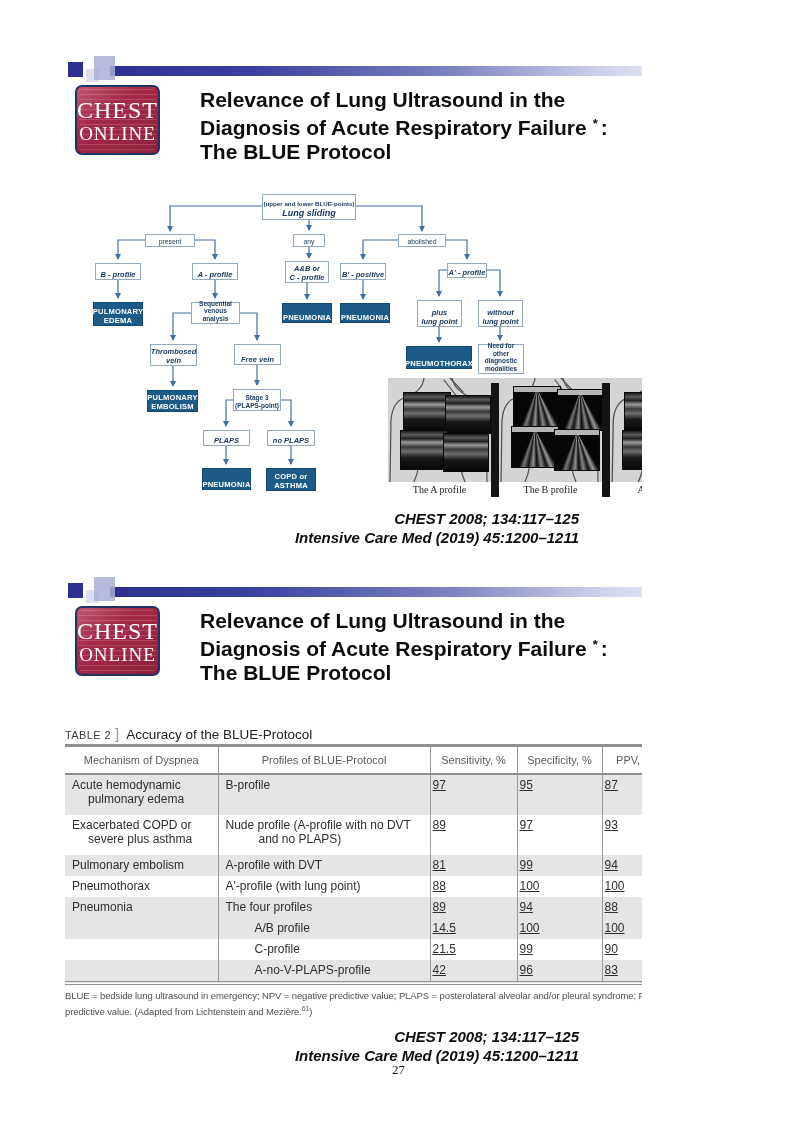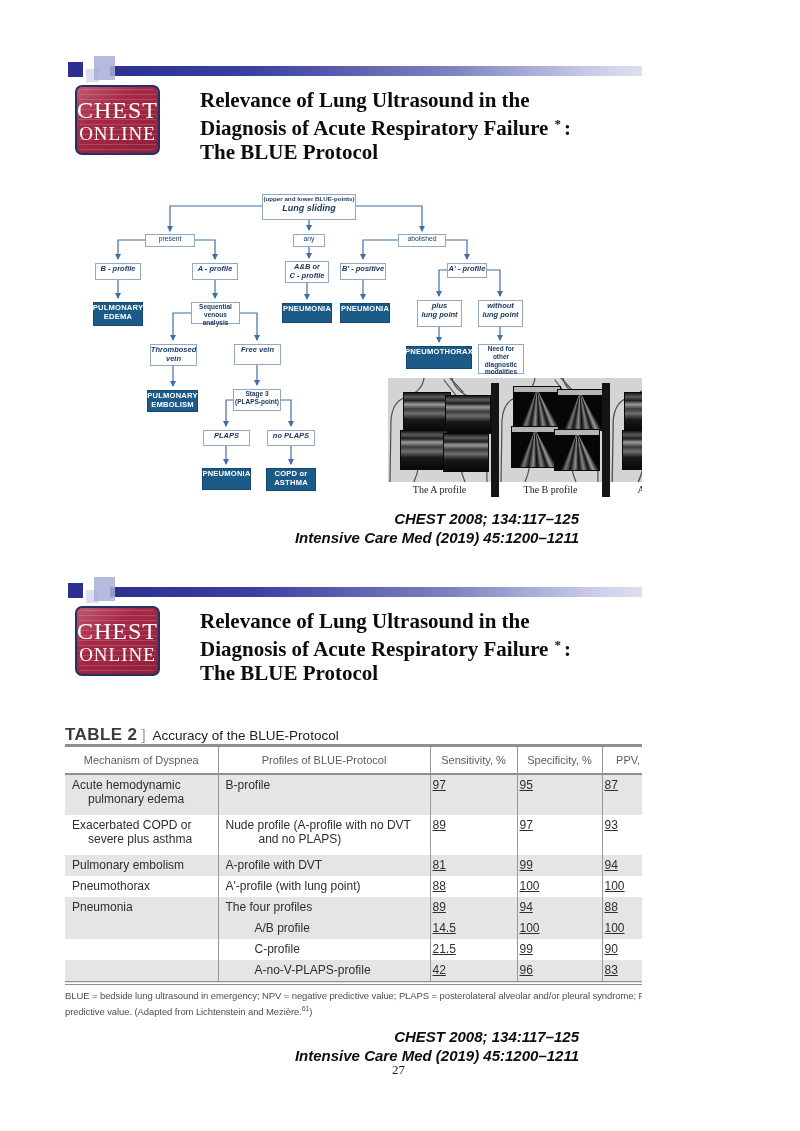--- a/index.html
+++ b/index.html
@@ -18,28 +18,28 @@
   .chest-logo{position:absolute;left:75px;top:85px;width:85px;height:70px;border:2px solid #243263;
     border-radius:7px;background:linear-gradient(145deg,#c05a72 0%,#a62a47 35%,#8e1f3a 100%);
     box-sizing:border-box;display:flex;flex-direction:column;align-items:center;justify-content:center;
     font-family:"Liberation Serif",serif;color:#fff;}
   .chest-logo .stripes{position:absolute;inset:2px;border-radius:5px;
     background:repeating-linear-gradient(180deg,rgba(255,255,255,.16) 0 1px,transparent 1px 5px);}
   .chest-l1{font-size:24px;line-height:26px;letter-spacing:1px;position:relative;}
   .chest-l2{font-size:19px;line-height:21px;letter-spacing:1px;position:relative;}
 
   .slide-title{position:absolute;left:200px;top:88px;width:470px;font-weight:bold;
-    font-size:21px;line-height:24px;color:#0c0c0c;font-family:Liberation Serif, serif;}
+    font-size:21px;line-height:24px;color:#0c0c0c;}
   .slide-title sup{font-size:13px;vertical-align:7px;padding:0 3px 0 6px;}
 
   .z-badge{position:absolute;left:679px;top:56px;width:50px;height:62px;}
 
   
   .fc-node{position:absolute;box-sizing:border-box;border:1px solid #93a9c0;background:#fff;
-    color:#17365d;display:flex;flex-direction:column;align-items:center;justify-content:flex-start;
+    color:#17365d;display:flex;flex-direction:column;align-items:center;justify-content:flex-end;
     text-align:center;font-weight:bold;font-style:italic;font-size:7.5px;line-height:1.2;
     white-space:pre-line;}
   .fc-small{font-size:6.8px;font-style:normal;font-weight:normal;}
   .fc-plain{font-style:normal;font-size:6.5px;}
   .fc-filled{background:#1c5a88;border:1px solid #14496f;color:#fff;font-style:normal;
     font-size:7.6px;letter-spacing:.2px;}
   .fc-sub{font-size:6.2px;font-style:normal;line-height:1.3;}
   .fc-main{font-size:9px;font-style:italic;}
 
   
@@ -53,21 +53,21 @@
     conic-gradient(from 150deg at 50% 4%,#060606 0deg,#9b9b9b 7deg,#101010 13deg,#848484 20deg,#0b0b0b 27deg,#8f8f8f 33deg,#141414 40deg,#777777 47deg,#060606 53deg 360deg);}
   .us-label{position:absolute;top:106px;text-align:center;font-family:"Liberation Serif",serif;
     font-size:10px;color:#222;}
 
   
   .citations{position:absolute;right:63px;text-align:right;font-weight:bold;font-style:italic;
     font-size:15px;line-height:19px;color:#0d0d0d;}
 
   
   .tbl-title{position:absolute;left:65px;top:725px;font-size:13.5px;color:#222;}
-  .tbl-tag{font-weight:bold;font-size:17px;color:#3a3a3a;letter-spacing:.4px;}
+  .tbl-tag{font-weight:normal;font-size:11px;color:#3a3a3a;letter-spacing:.4px;}
   .tbl-bracket{color:#9a9a9a;font-size:15px;padding:0 7px 0 4px;}
   table.blue{position:absolute;left:65px;top:744px;width:670px;border-collapse:collapse;
     table-layout:fixed;border-top:3px solid #8f8f8f;border-bottom:4px double #8f8f8f;}
   table.blue th{height:22px;font-weight:normal;font-size:11px;color:#5b5b5b;text-align:center;
     background:#fff;border-bottom:2px solid #8f8f8f;padding:2px 2px;}
   table.blue td{font-size:12px;color:#2e2e2e;vertical-align:top;line-height:14px;padding:3px 2px 2px;}
   table.blue th + th, table.blue td + td{border-left:1px solid #9a9a9a;}
   table.blue tr.g{background:#e5e5e5;}
   .c-mech{text-align:left;padding:3px 4px 2px 23px !important;text-indent:-16px;white-space:pre-line;}
   .c-prof{text-align:left;padding:3px 4px 2px 40px !important;text-indent:-33px;white-space:pre-line;}

